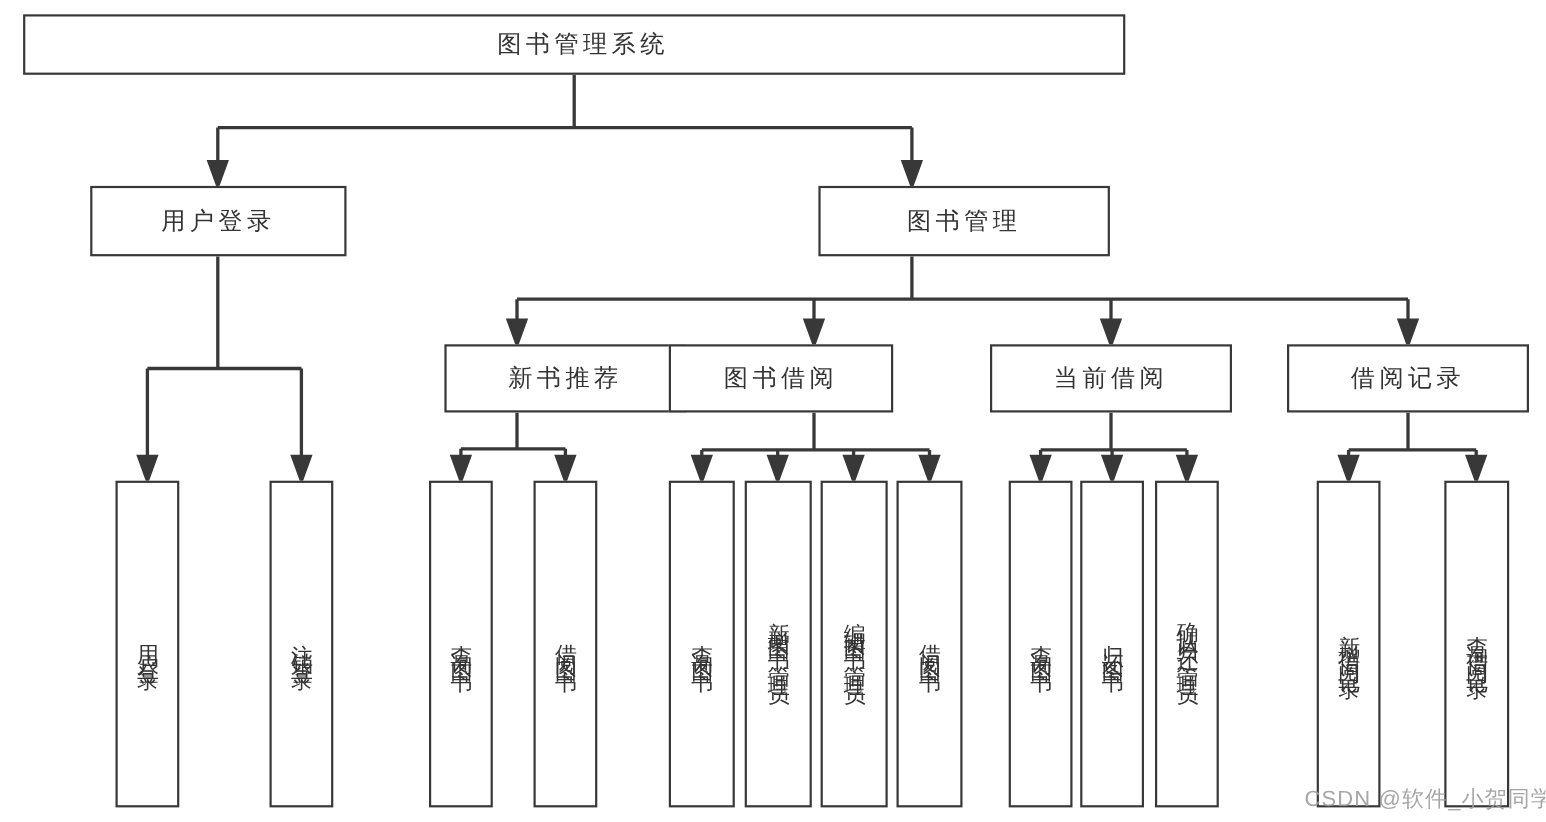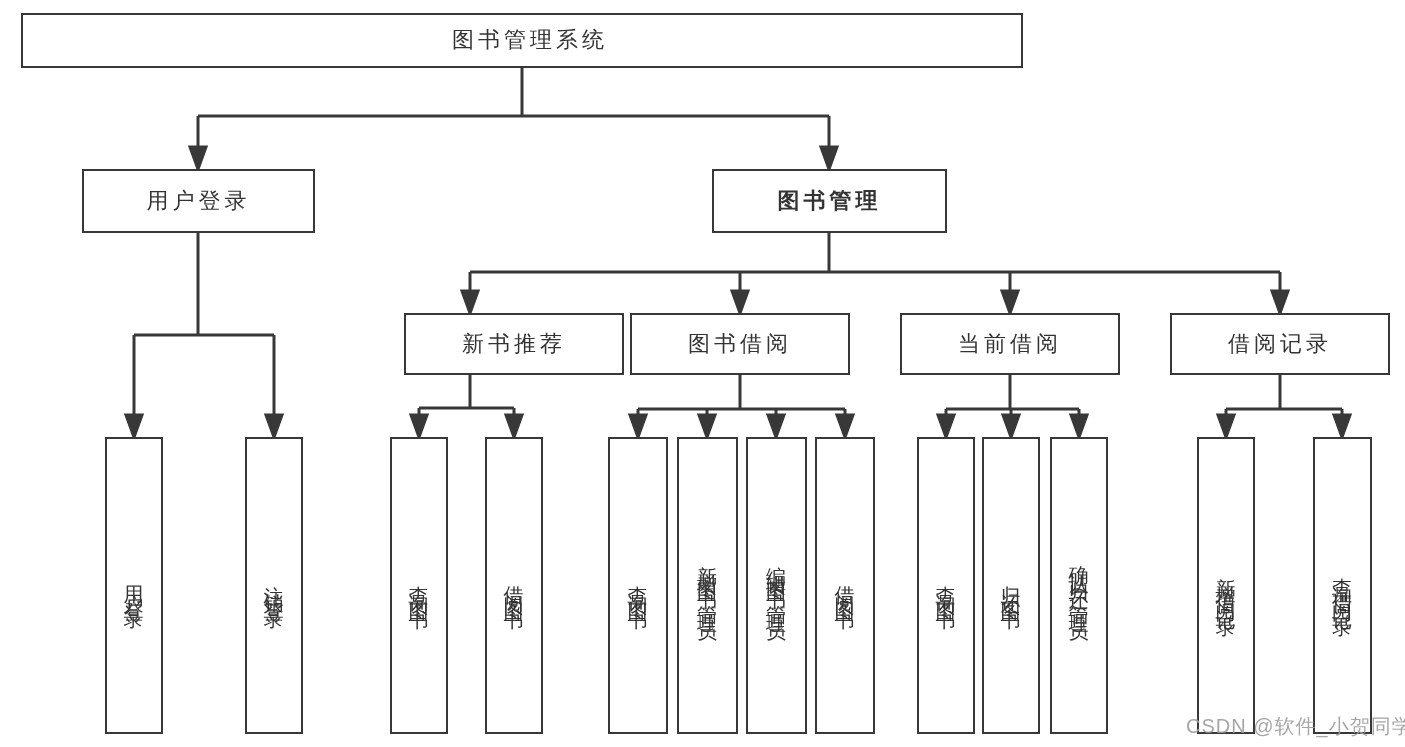--- a/index.html
+++ b/index.html
@@ -96,24 +96,24 @@
       <path d="M1011 409 V418 M1003 415 L1019 415 L1011 437 Z"></path>
       <path d="M1079 409 V418 M1071 415 L1087 415 L1079 437 Z"></path>
       <path d="M1226 409 V418 M1218 415 L1234 415 L1226 437 Z"></path>
       <path d="M1342 409 V418 M1334 415 L1350 415 L1342 437 Z"></path>
     </g>
   </svg>
 
   <div class="node" style="left:21px; top:13px; width:1002px; height:55px;padding-left:16px;">图书管理系统</div>
 
   <div class="node" style="left:82px; top:169px; width:233px; height:64px;">用户登录</div>
-  <div class="node" style="left:712px; top:169px; width:235px; height:64px;font-weight:bold;">图书管理</div>
+  <div class="node" style="left:744px; top:169px; width:265px; height:64px;">图书管理</div>
 
   <div class="node" style="left:360px; top:313px; width:220px; height:62px;margin-left:44px;">新书推荐</div>
-  <div class="node" style="left:630px; top:313px; width:220px; height:62px;">图书借阅</div>
+  <div class="node" style="left:608px; top:313px; width:204px; height:62px;">图书借阅</div>
   <div class="node" style="left:900px; top:313px; width:220px; height:62px;font-family:Liberation Serif, serif;">当前借阅</div>
   <div class="node" style="left:1170px; top:313px; width:220px; height:62px;">借阅记录</div>
 
   <div class="node v" style="left:105px; top:437px; width:58px; height:297px;">用户登录</div>
   <div class="node v" style="left:245px; top:437px; width:58px; height:297px;">注销登录</div>
 
   <div class="node v" style="left:390px; top:437px; width:58px; height:297px;">查询图书</div>
   <div class="node v" style="left:485px; top:437px; width:58px; height:297px;">借阅图书</div>
 
   <div class="node v" style="left:608px; top:437px; width:60px; height:297px;">查询图书</div>

